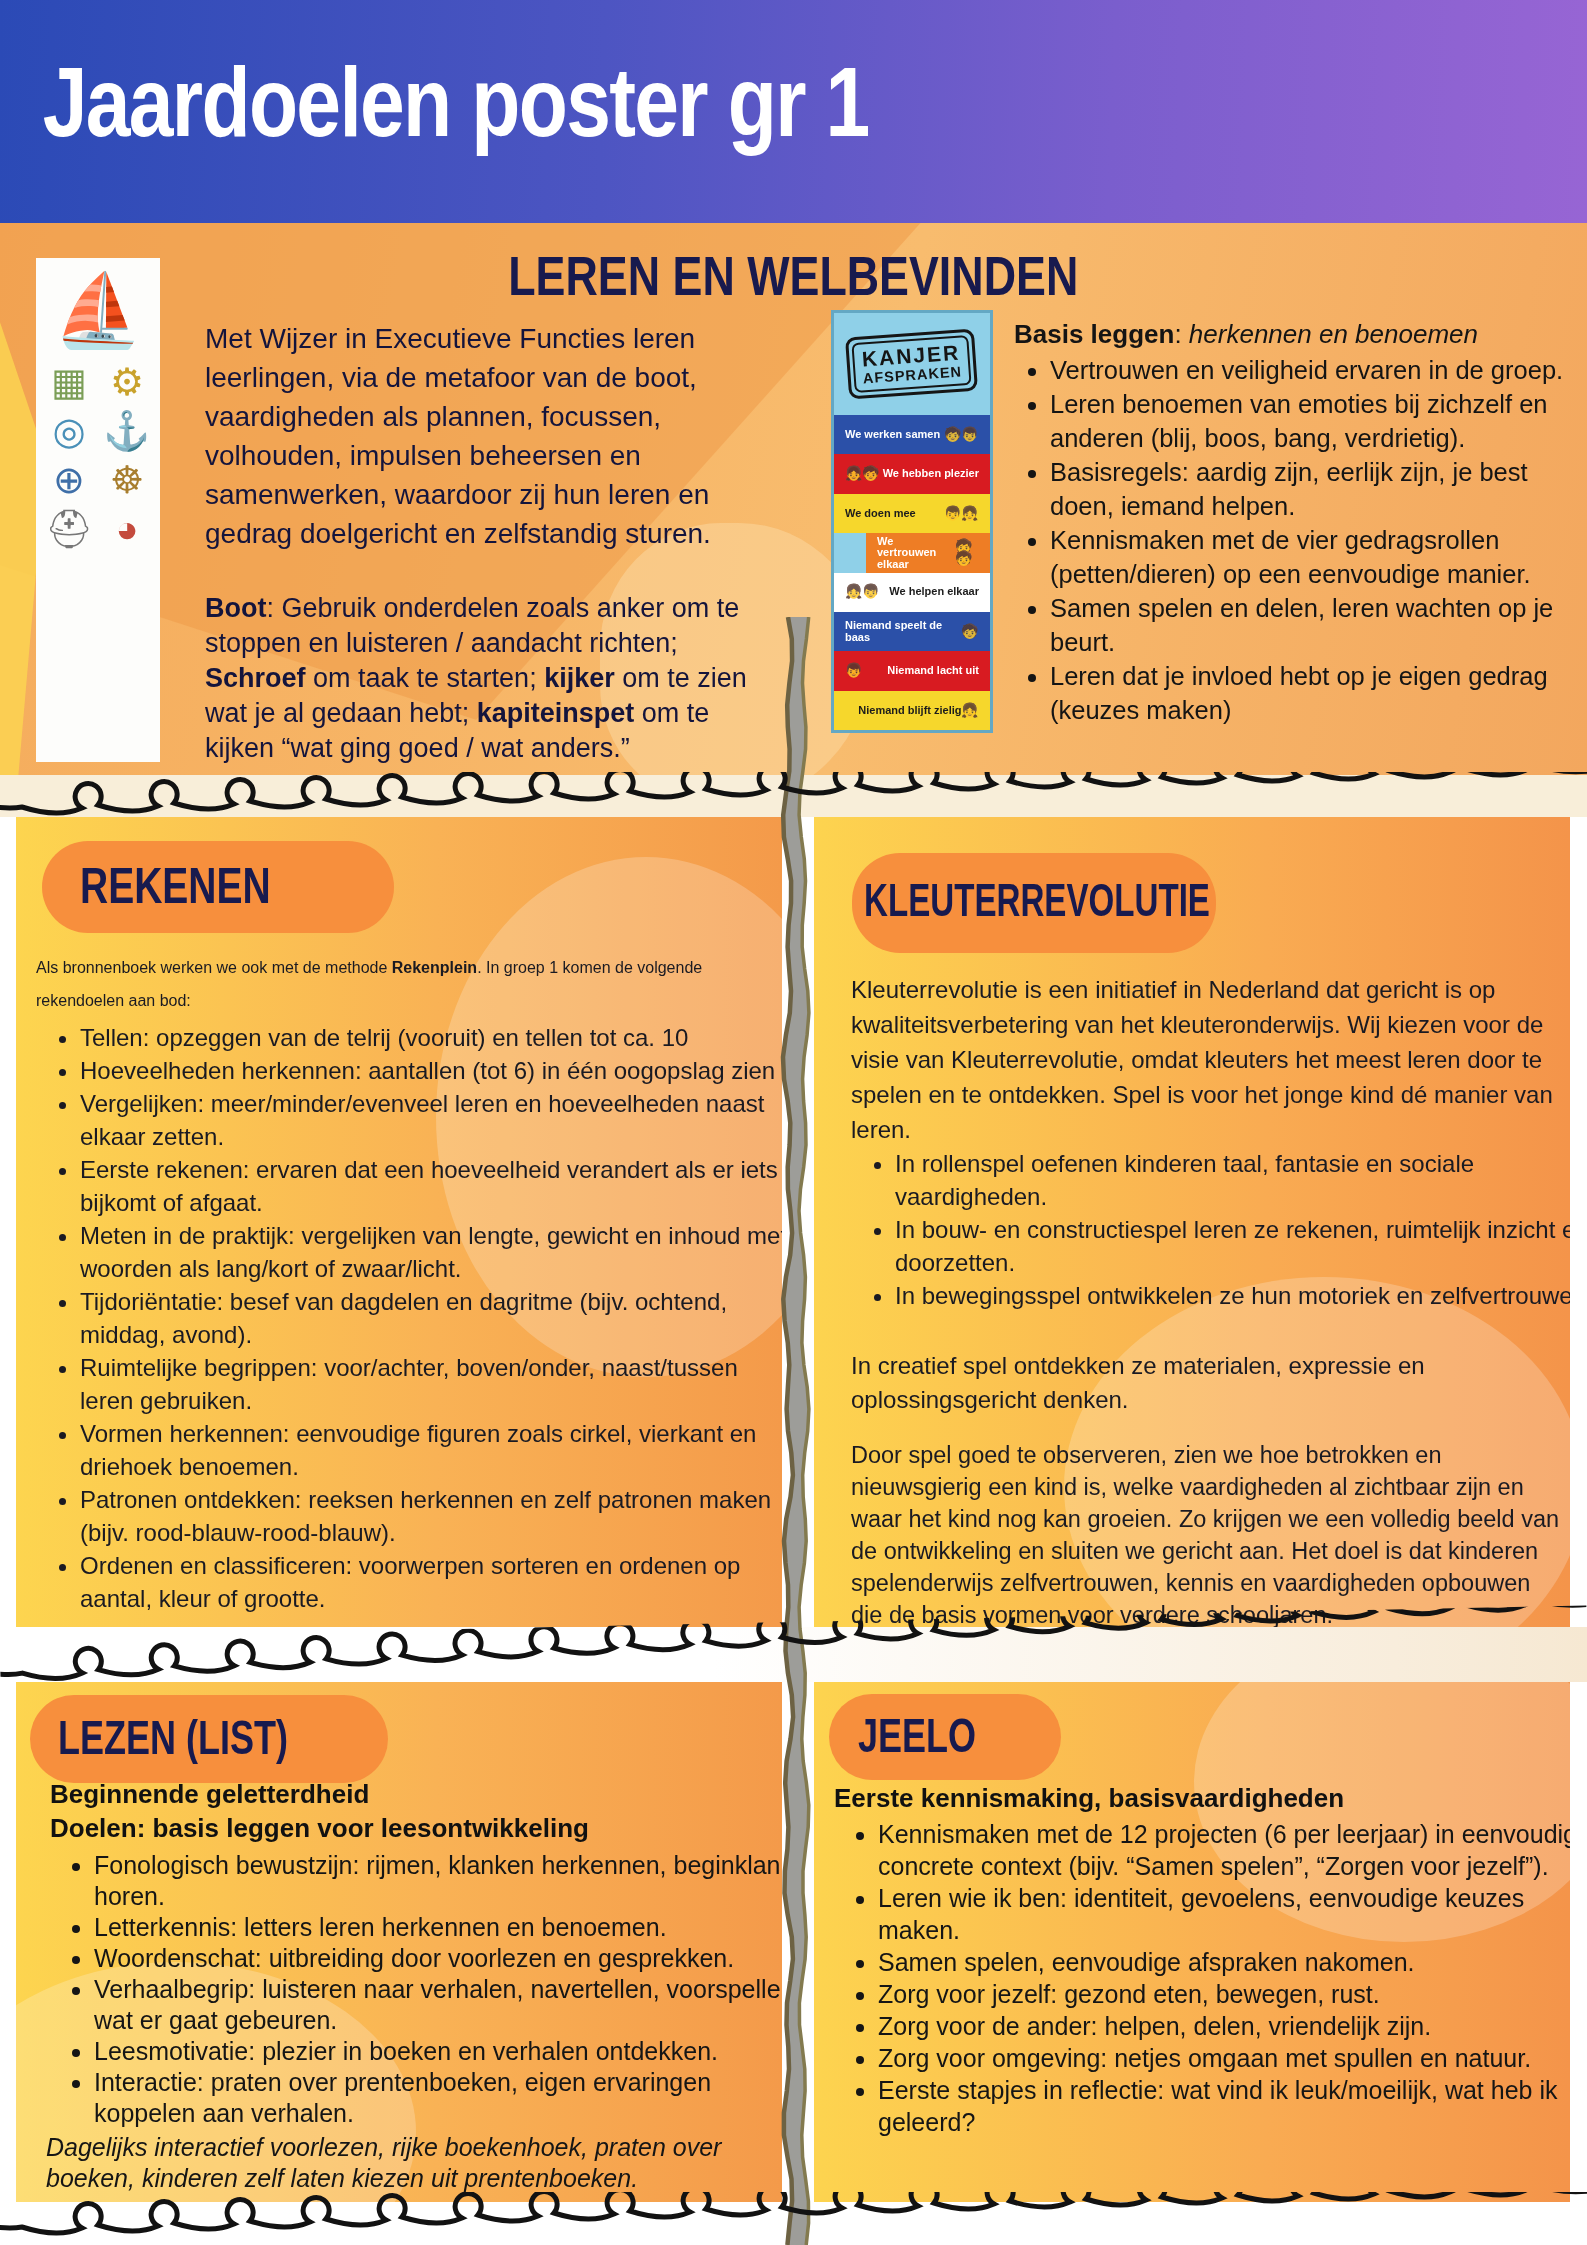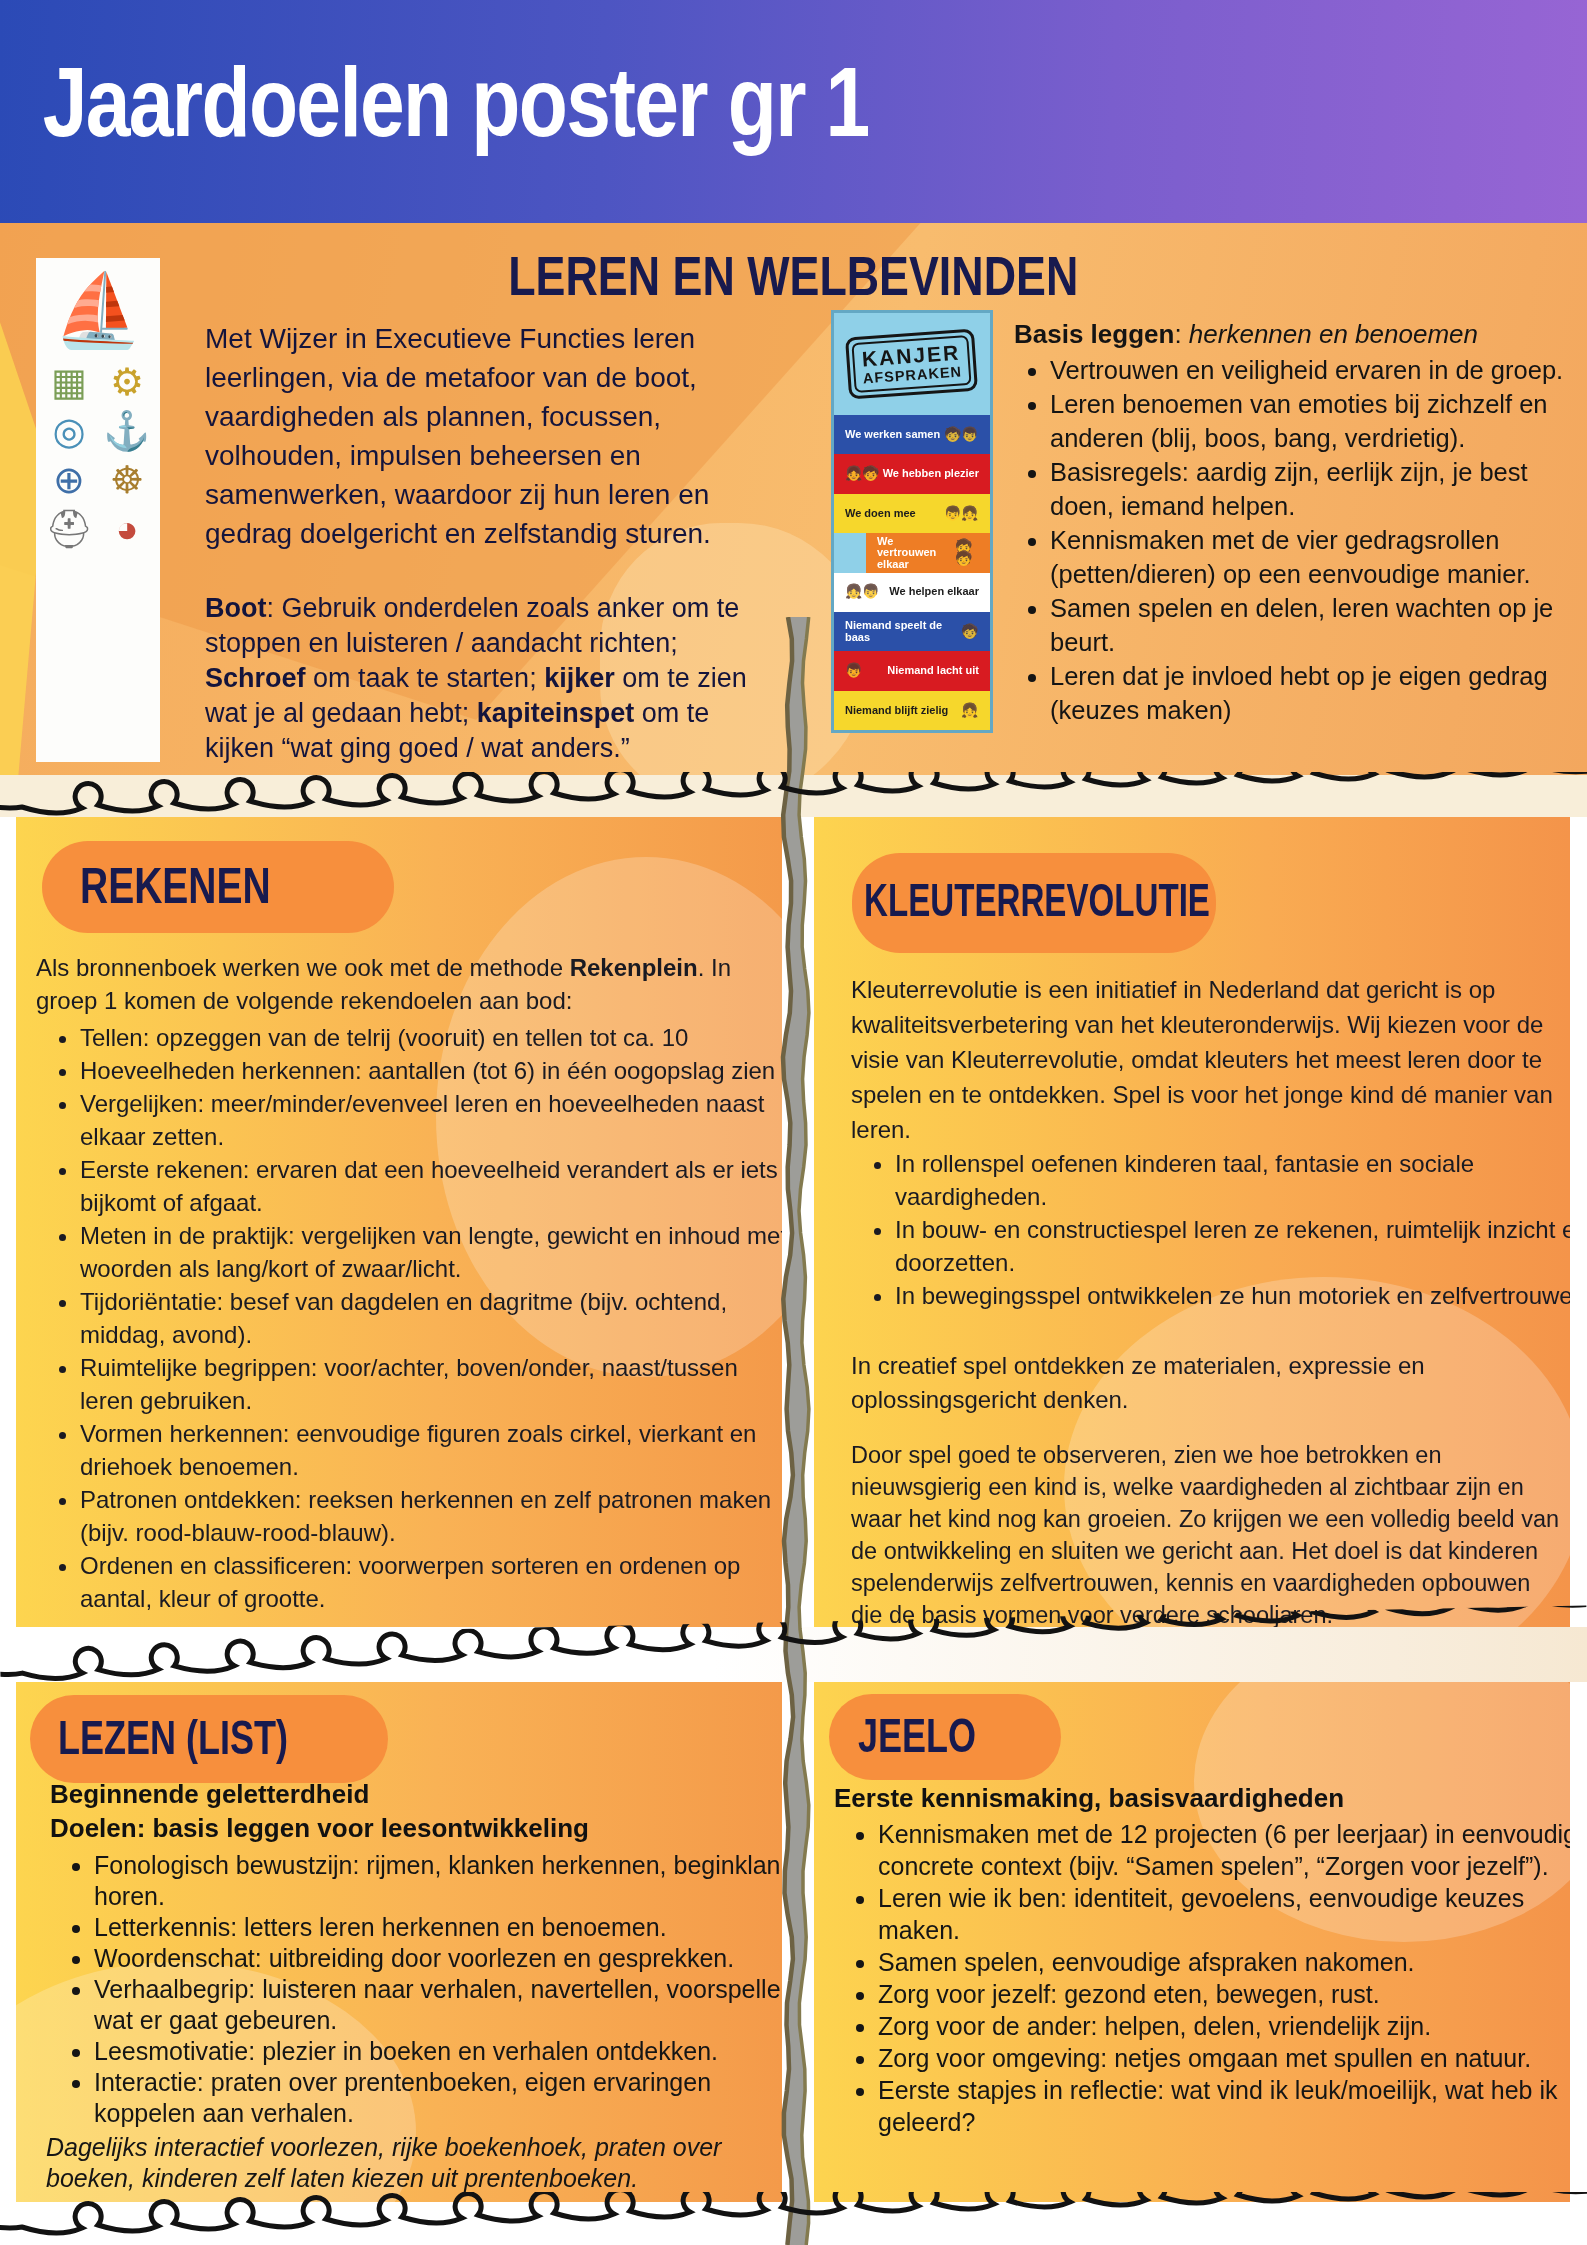--- a/index.html
+++ b/index.html
@@ -71,21 +71,21 @@
   .colR{position:absolute;left:814px;width:756px;background:linear-gradient(90deg,#fdd44f 0%,#f9ab52 60%,#f4944a 100%);overflow:hidden;}
   .mid{top:817px;height:810px;} .bot{top:1682px;height:520px;}
   .blob{position:absolute;background:#ffffff;opacity:.22;border-radius:50%;}
 
   .pill{position:absolute;background:#f78f3d;border-radius:48px;}
   .sec-title{position:absolute;margin:0;color:#181a4e;font-weight:bold;white-space:nowrap;
        transform-origin:left top;}
 
   .body-txt{position:absolute;margin:0;color:#1a1a22;}
   .colL ul,.colR ul{margin:0;padding-left:44px;}
-  .rek-intro{left:20px;top:134px;width:712px;font-size:24px;line-height:33px;}
+  .rek-intro{left:20px;top:134px;width:712px;font-size:16px;line-height:33px;}
   .rek-list{position:absolute;left:20px;top:204px;width:712px;font-size:24px;line-height:33px;color:#1a1a22;}
   .rek-list li{margin:0;}
 
   .kl-p1{left:37px;top:155px;width:714px;font-size:24px;line-height:35px;}
   .kl-list{position:absolute;left:37px;top:330px;width:700px;font-size:24px;line-height:33px;color:#1a1a22;}
   .kl-p2{left:37px;top:532px;width:700px;font-size:24px;line-height:34px;}
   .kl-p3{left:37px;top:622px;width:716px;font-size:23.5px;line-height:32px;}
 
   .lz-sub1{left:34px;top:96px;width:700px;font-size:26px;line-height:32px;font-weight:bold;color:#111111;}
   .lz-sub2{left:34px;top:130px;width:700px;font-size:26px;line-height:32px;font-weight:bold;color:#111111;}
@@ -163,21 +163,21 @@
             <span>We helpen elkaar</span>
           </div>
           <div class="kband left" style="background: rgb(43, 80, 168); color: rgb(255, 255, 255); justify-content: space-between;">
             <span>Niemand speelt de baas</span>
             <span class="kb-emoji">🧒</span>
           </div>
           <div class="kband right" style="background: rgb(216, 27, 33); color: rgb(255, 255, 255); justify-content: space-between;">
             <span class="kb-emoji">👦</span>
             <span>Niemand lacht uit</span>
           </div>
-          <div class="kband left" style="background: rgb(246, 215, 44); color: rgb(28, 28, 28); justify-content: space-between;">
+          <div class="kband left" style="background: rgb(246, 215, 44); color: rgb(28, 28, 28); justify-content: flex-end;">
             <span>Niemand blijft zielig</span>
             <span class="kb-emoji">👧</span>
           </div>
         </div>
     </div>
 
     <div class="rightcol">
       <p class="basis"><b>Basis leggen</b>: <i>herkennen en benoemen</i></p>
       <ul>
           <li>Vertrouwen en veiligheid ervaren in de groep.</li>

